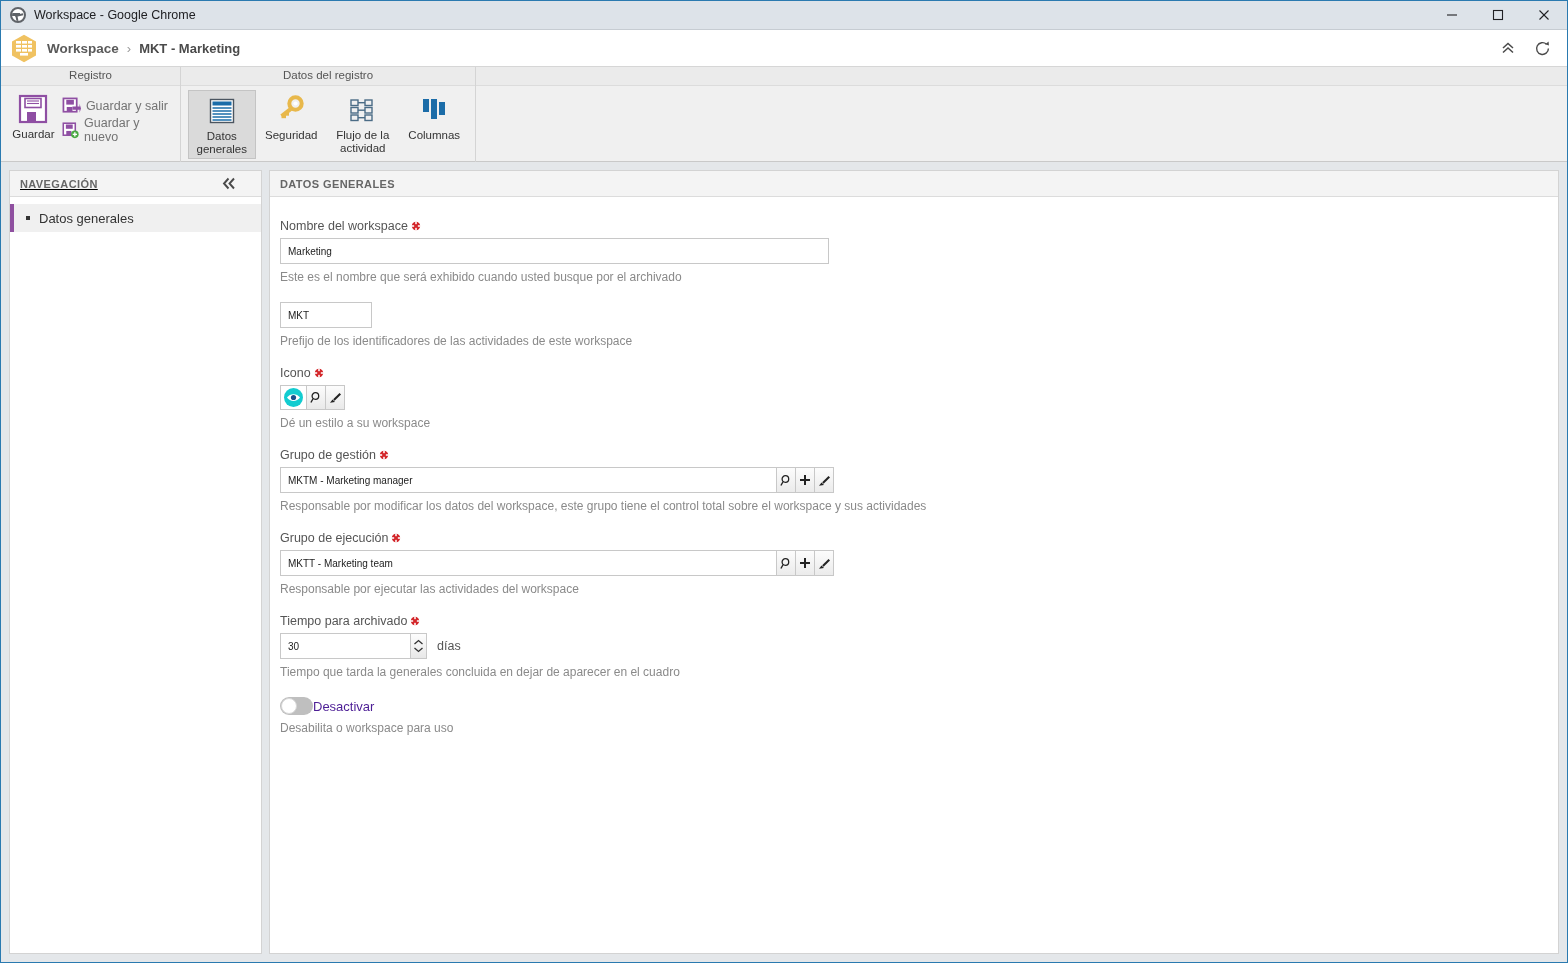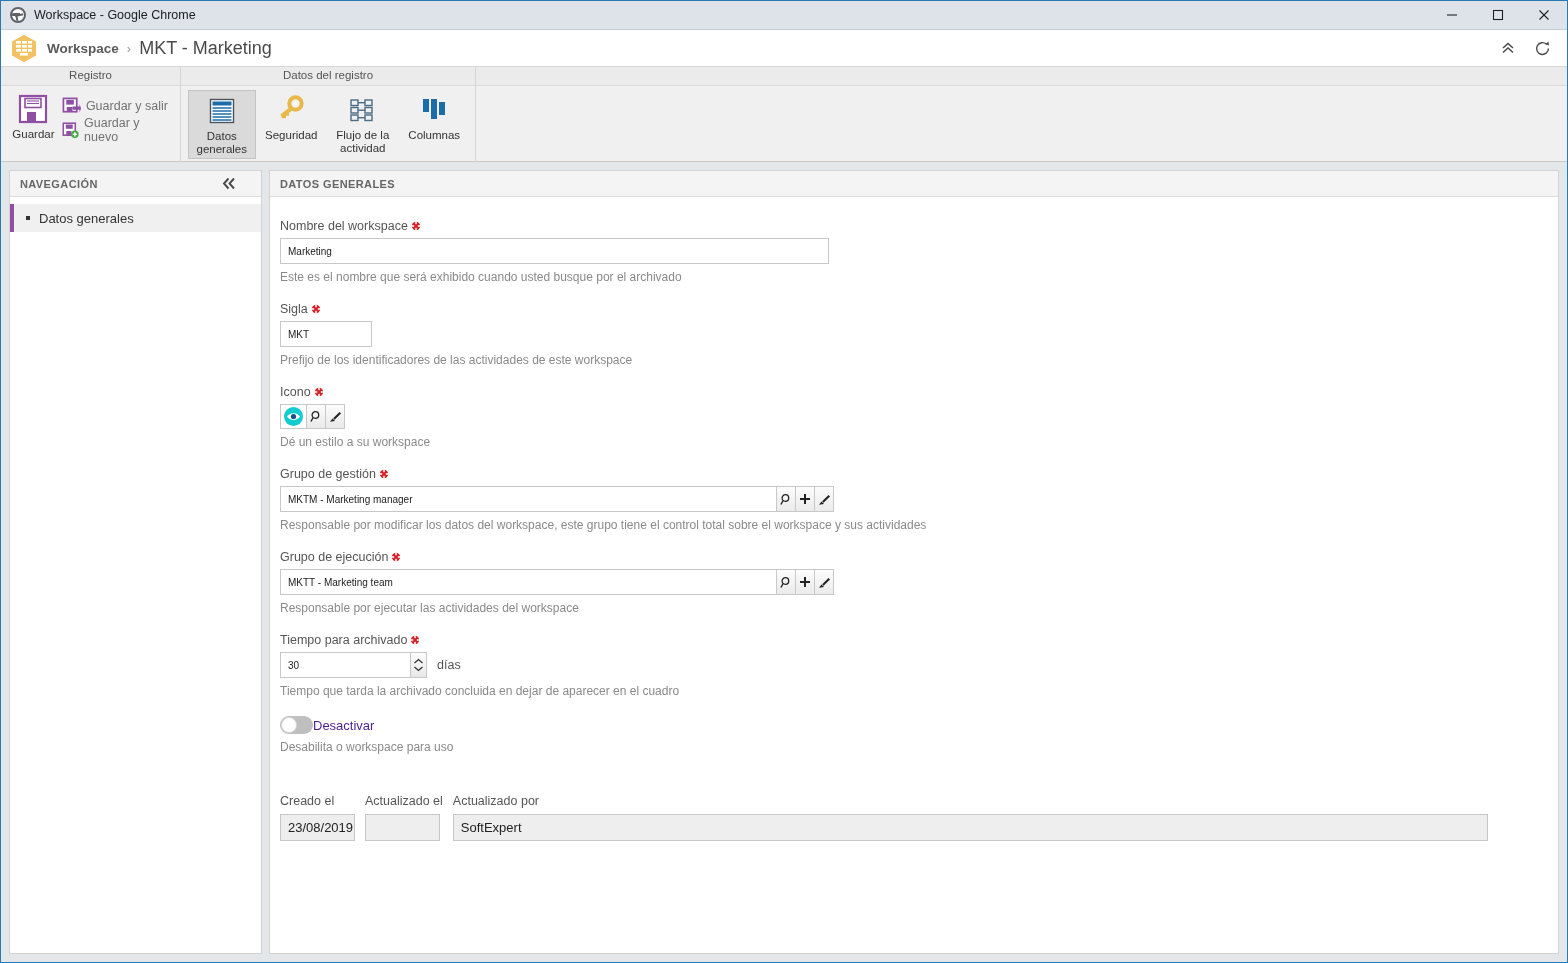--- a/index.html
+++ b/index.html
@@ -83,21 +83,21 @@
   }
   #crumb-root {
     font-size: 13.5px; font-weight: bold;
     color: #5a5a5a;
   }
   #crumb-sep {
     font-size: 13px; color: #9a9a9a;
     margin: 0 8px;
   }
   #crumb-leaf {
-    font-size: 18px; font-weight: normal;
+    font-size: 13px; font-weight: bold;
     color: #4a4a4a;
   }
   #apphead .spacer { flex: 1 1 auto; }
   .headbtn {
     width: 30px; height: 30px;
     display: flex; align-items: center; justify-content: center;
     color: #5a5a5a;
     margin-left: 4px;
   }
 
@@ -181,20 +181,21 @@
     border: 1px solid #d3d3d3;
     display: flex; flex-direction: column;
     flex: 0 0 auto;
   }
   #nav-head {
     height: 26px;
     background: #f4f4f4;
     border-bottom: 1px solid #dcdcdc;
     display: flex; align-items: center;
     padding: 0 24px 0 10px;
+    text-decoration: underline;
   }
   #nav-head .t {
     font-size: 11px; font-weight: bold; color: #666;
     letter-spacing: 0.4px;
     flex: 1 1 auto;
   }
   #nav-collapse { color: #555; display: flex; align-items: center; }
   #nav-list { padding-top: 7px; }
   .nav-item {
     display: flex; align-items: center;
@@ -552,31 +553,20 @@
                   <rect x="0.4" y="4.1" width="9.2" height="1.8" fill="#ffffff" opacity="0.85"></rect>
                   <circle cx="5" cy="5" r="2" fill="#d3262a"></circle>
                 </svg>
             </span>
           </div>
           <input class="tb" id="f-name" type="text" value="Marketing" style="">
           <div class="hint">Este es el nombre que será exhibido cuando usted busque por el archivado</div>
         </div>
 
         <div class="field">
-          <div class="fl">
-            <span>Sigla</span>
-            <span class="req">
-              <svg width="10" height="10" viewBox="0 0 10 10">
-                  <circle cx="5" cy="5" r="4.2" fill="#d3262a"></circle>
-                  <rect x="4.1" y="0.4" width="1.8" height="9.2" fill="#ffffff" opacity="0.85"></rect>
-                  <rect x="0.4" y="4.1" width="9.2" height="1.8" fill="#ffffff" opacity="0.85"></rect>
-                  <circle cx="5" cy="5" r="2" fill="#d3262a"></circle>
-                </svg>
-            </span>
-          </div>
           <input class="tb" id="f-sigla" type="text" value="MKT" style="">
           <div class="hint">Prefijo de los identificadores de las actividades de este workspace</div>
         </div>
 
         <div class="field">
           <div class="fl">
             <span>Icono</span>
             <span class="req">
               <svg width="10" height="10" viewBox="0 0 10 10">
                   <circle cx="5" cy="5" r="4.2" fill="#d3262a"></circle>
@@ -700,46 +690,30 @@
             <div class="spinbtns">
               <svg width="11" height="7" viewBox="0 0 11 7">
                   <polyline points="1.5,5 5.5,1.5 9.5,5" fill="none" stroke="#333" stroke-width="1.3"></polyline>
                 </svg>
               <svg width="11" height="7" viewBox="0 0 11 7">
                   <polyline points="1.5,2 5.5,5.5 9.5,2" fill="none" stroke="#333" stroke-width="1.3"></polyline>
                 </svg>
             </div>
             <span class="spin-unit">días</span>
           </div>
-          <div class="hint">Tiempo que tarda la archivado concluida en dejar de aparecer en el cuadro</div>
+          <div class="hint">Tiempo que tarda la generales concluida en dejar de aparecer en el cuadro</div>
         </div>
 
         <div class="field">
           <div class="togrow">
             <div class="toggle">
               <div class="knob"></div>
             </div>
             <span class="tog-lbl">Desactivar</span>
           </div>
           <div class="hint">Desabilita o workspace para uso</div>
         </div>
 
-        <div id="audit">
-          <div class="au-col">
-            <span class="au-lbl">Creado el</span>
-            <div class="au-val" id="au-created">23/08/2019</div>
-          </div>
-          <div class="au-gap"></div>
-          <div class="au-col">
-            <span class="au-lbl">Actualizado el</span>
-            <div class="au-val" id="au-updated"></div>
-          </div>
-          <div class="au-gap"></div>
-          <div class="au-col">
-            <span class="au-lbl">Actualizado por</span>
-            <div class="au-val" id="au-by">SoftExpert</div>
-          </div>
-        </div>
 
       </div>
     </div>
   </div>
 </div>
 
 </body></html>

